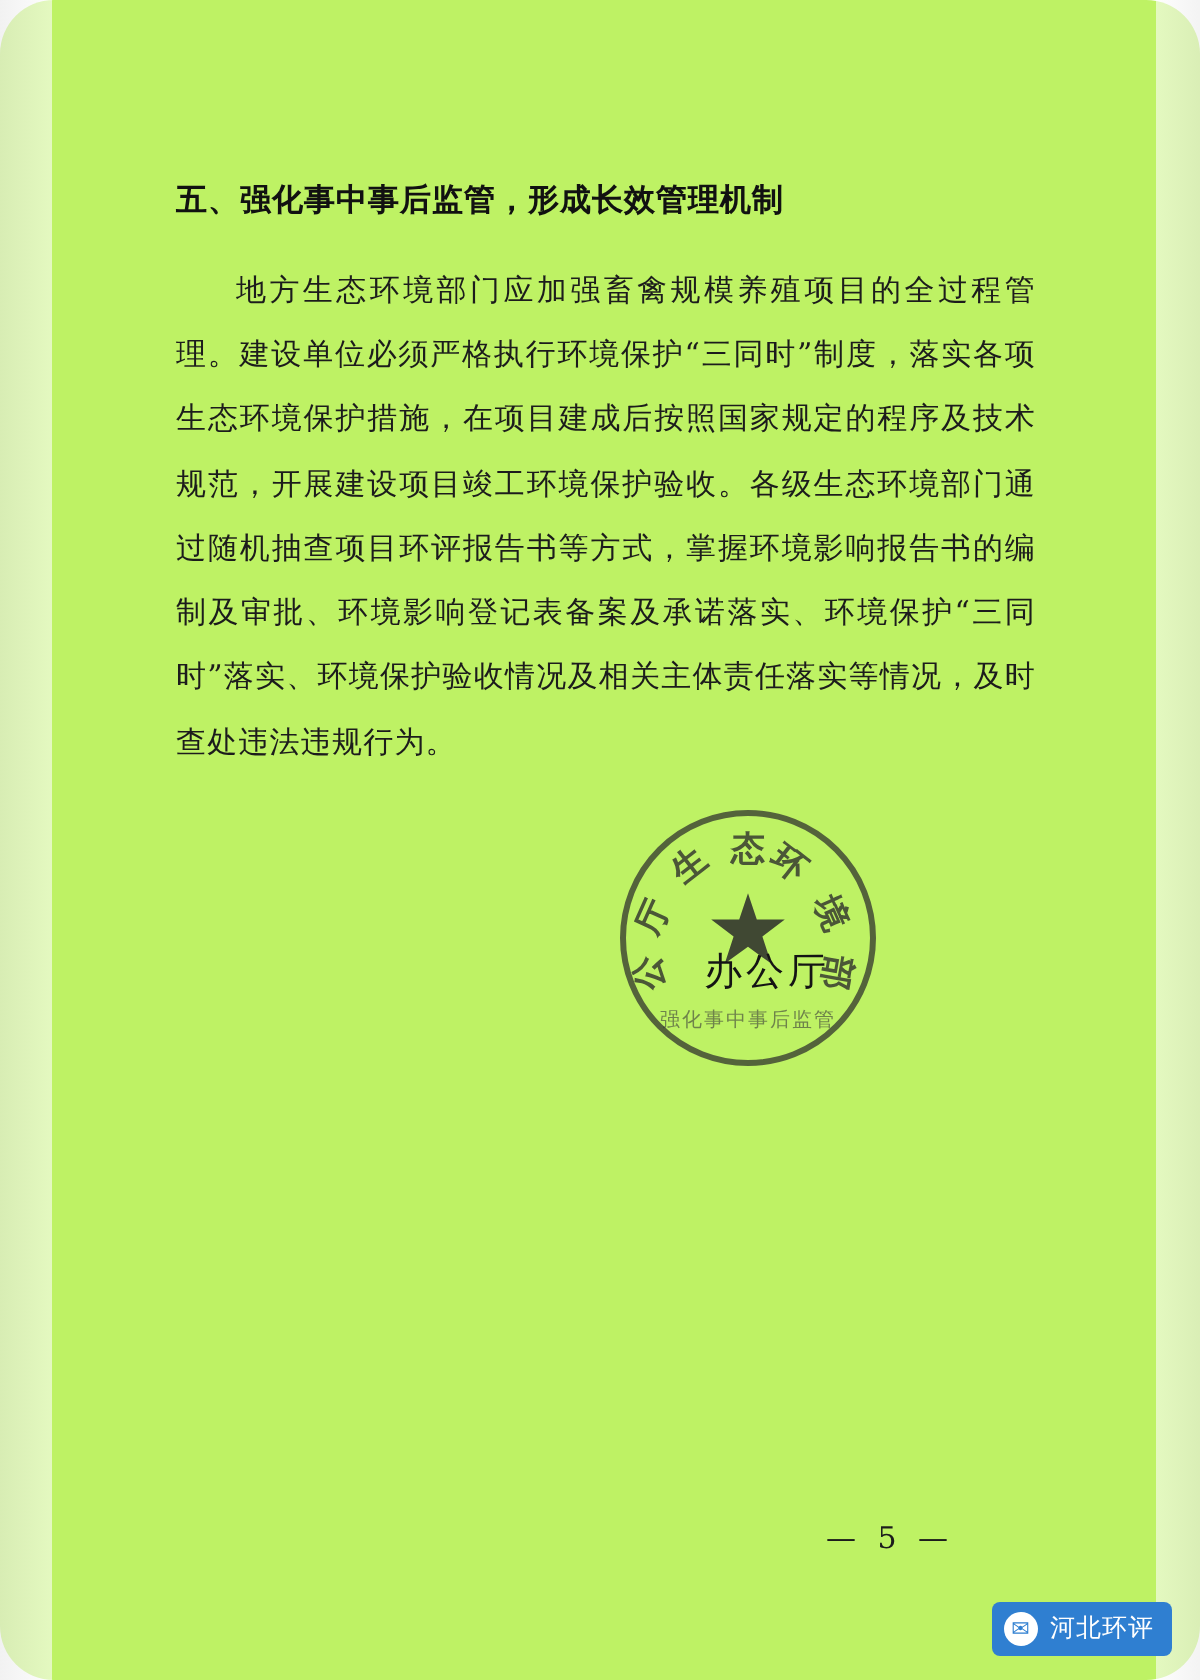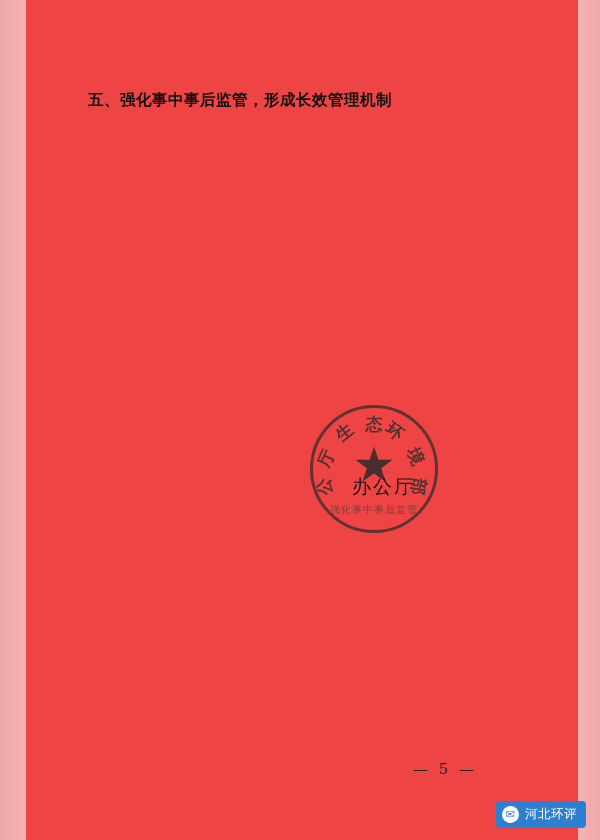--- a/index.html
+++ b/index.html
@@ -15,21 +15,22 @@
     position: relative;
     overflow: hidden;
   }
 
   .page {
     position: absolute;
     left: 0;
     top: 0;
     width: 600px;
     height: 840px;
-    background: #ef4444;
+    background: #bef264;
+    border-radius: 27px;
   }
 
   
   .scan-edge-left {
     position: absolute;
     left: 0; top: 0;
     width: 26px; height: 840px;
     background: linear-gradient(to right, #e9e9e9, #fdfdfd);
     opacity: .6;
   }
@@ -186,20 +187,21 @@
 </head>
 <body>
 
 <div class="page">
 
   <div class="scan-edge-left"></div>
   <div class="scan-edge-right"></div>
 
   <div class="content">
     <h2 class="heading">五、强化事中事后监管，形成长效管理机制</h2>
+    <p class="body-text">地方生态环境部门应加强畜禽规模养殖项目的全过程管理。建设单位必须严格执行环境保护“三同时”制度，落实各项生态环境保护措施，在项目建成后按照国家规定的程序及技术规范，开展建设项目竣工环境保护验收。各级生态环境部门通过随机抽查项目环评报告书等方式，掌握环境影响报告书的编制及审批、环境影响登记表备案及承诺落实、环境保护“三同时”落实、环境保护验收情况及相关主体责任落实等情况，及时查处违法违规行为。</p>
   </div>
 
   <div class="seal">
     <div class="seal-ring"></div>
 
     <div class="seal-char" style="left:50%;top:8px;transform:translateX(-50%) rotate(0deg);">态</div>
     <div class="seal-char" style="left:76px;top:15px;transform:rotate(38deg);">环</div>
     <div class="seal-char" style="left:97px;top:40px;transform:rotate(66deg);">境</div>
     <div class="seal-char" style="left:100px;top:70px;transform:rotate(100deg);">部</div>
     <div class="seal-char" style="left:26px;top:16px;transform:rotate(-38deg);">生</div>

